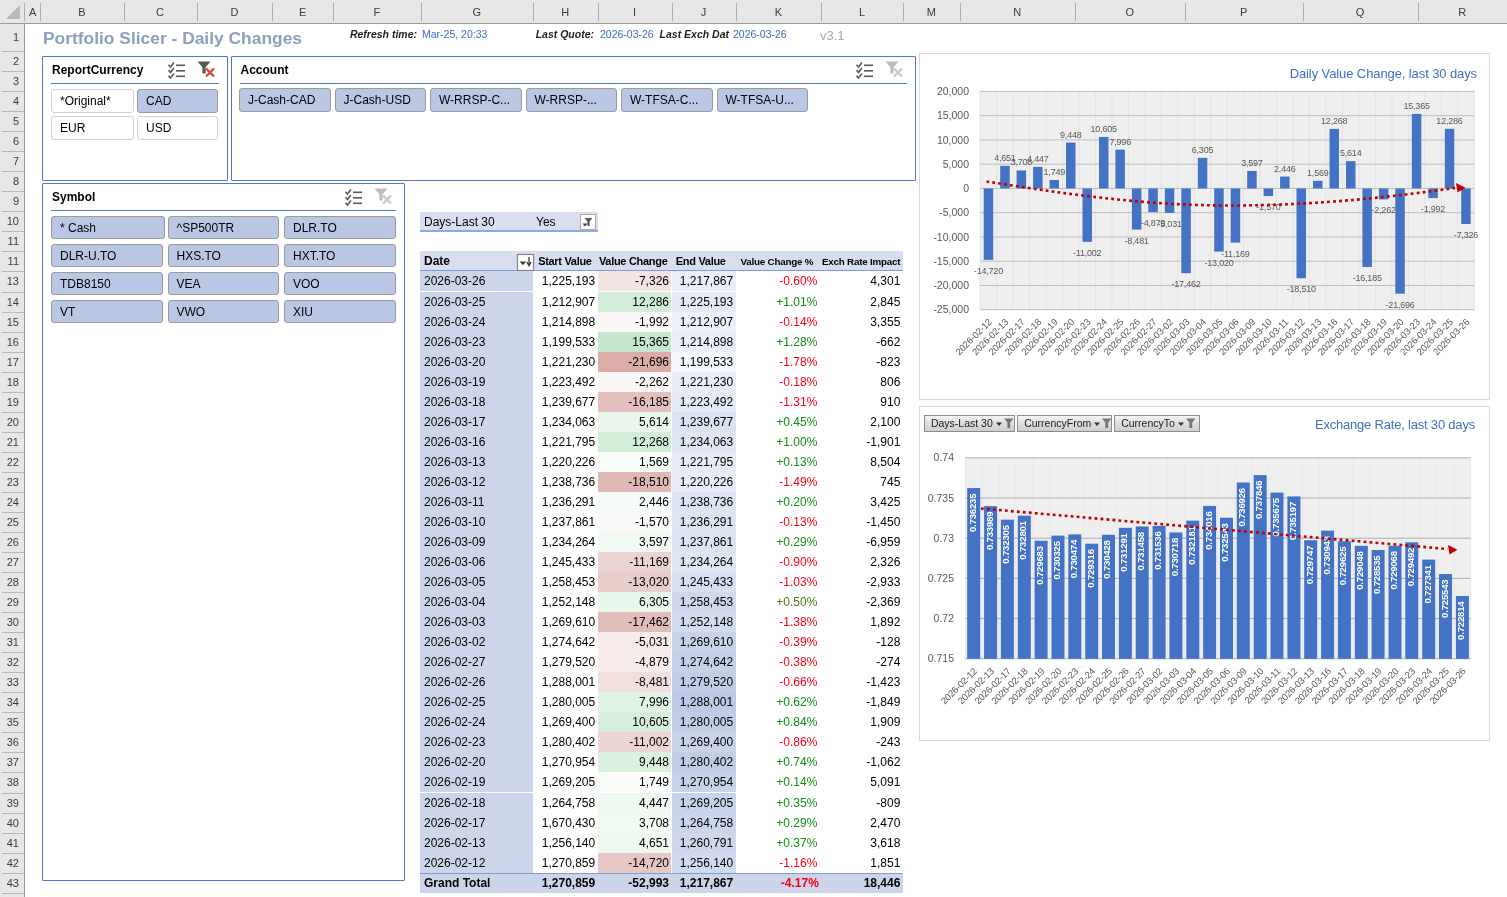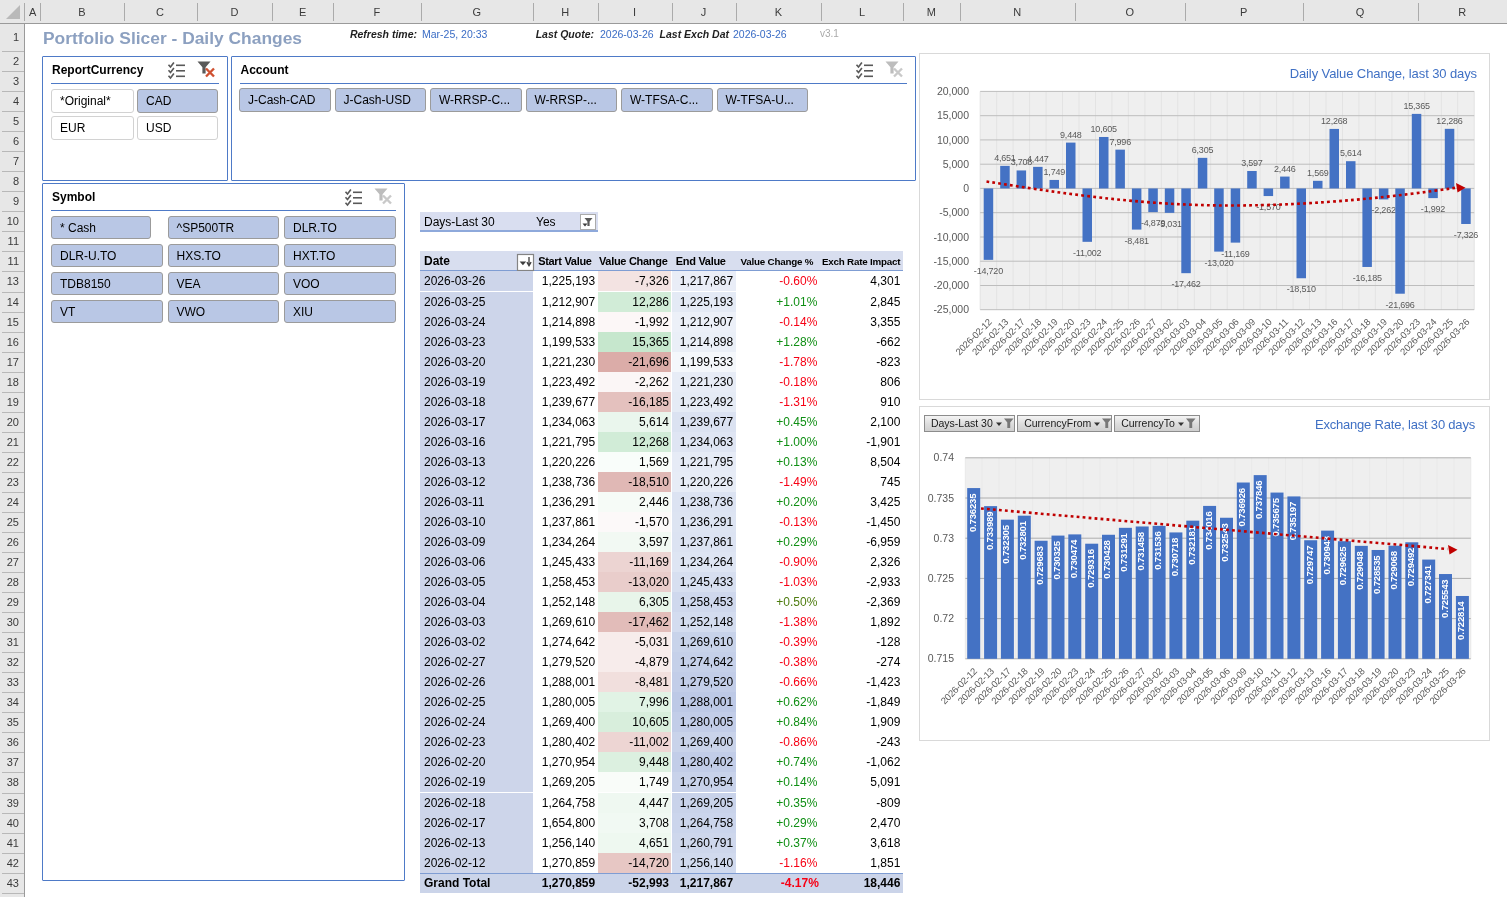--- a/index.html
+++ b/index.html
@@ -150,21 +150,21 @@
 <div class="ab rowsep" style="top:872.6px"></div>
 <div class="ab rownum" style="top:872.6px;height:20.0px;line-height:20.0px">43</div>
 <div class="ab rowsep" style="top:892.7px"></div>
 <div class="ab" style="left:43px;top:28px;font-size:17.4px;font-weight:bold;color:#8ca0c0;letter-spacing:0px">Portfolio Slicer - Daily Changes</div>
 <div class="ab" style="left:280px;width:137px;text-align:right;top:28px;font-size:10.5px;font-weight:bold;font-style:italic;color:#1f1f1f;white-space:nowrap">Refresh time:</div>
 <div class="ab" style="left:422px;top:28px;font-size:10.5px;color:#3a6cc5">Mar-25, 20:33</div>
 <div class="ab" style="left:460px;width:134px;text-align:right;top:28px;font-size:10.5px;font-weight:bold;font-style:italic;color:#1f1f1f;white-space:nowrap">Last Quote:</div>
 <div class="ab" style="left:600px;top:28px;font-size:10.5px;color:#3a6cc5">2026-03-26</div>
 <div class="ab" style="left:600px;width:129px;text-align:right;top:28px;font-size:10.5px;font-weight:bold;font-style:italic;color:#1f1f1f;white-space:nowrap">Last Exch Dat</div>
 <div class="ab" style="left:733px;top:28px;font-size:10.5px;color:#3a6cc5">2026-03-26</div>
-<div class="ab" style="left:820px;top:28px;font-size:10px;color:#a9a9a9">v3.1</div>
+<div class="ab" style="left:820px;top:28px;font-size:13px;color:#a9a9a9">v3.1</div>
 <div class="ab slicer" style="left:42px;top:56px;width:185.5px;height:124.7px"></div>
 <div class="ab sl-h" style="left:52px;top:63px">ReportCurrency</div>
 <svg class="ab" width="18" height="17" style="left:167.5px;top:61px">
     <path d="M0.5 3.7 l2 2.3 l3.4 -4.6" stroke="#595959" stroke-width="1.6" fill="none"></path>
     <line x1="8" y1="4.3" x2="17" y2="4.3" stroke="#595959" stroke-width="1.6"></line>
     <path d="M0.5 9.2 l2 2.3 l3.4 -4.6" stroke="#595959" stroke-width="1.6" fill="none"></path>
     <line x1="8" y1="9.8" x2="17" y2="9.8" stroke="#595959" stroke-width="1.6"></line>
     <path d="M0.5 14.7 l2 2.3 l3.4 -4.6" stroke="#595959" stroke-width="1.6" fill="none"></path>
     <line x1="8" y1="15.3" x2="17" y2="15.3" stroke="#595959" stroke-width="1.6"></line>
   </svg>
@@ -206,21 +206,21 @@
     <path d="M0.5 9.2 l2 2.3 l3.4 -4.6" stroke="#595959" stroke-width="1.6" fill="none"></path>
     <line x1="8" y1="9.8" x2="17" y2="9.8" stroke="#595959" stroke-width="1.6"></line>
     <path d="M0.5 14.7 l2 2.3 l3.4 -4.6" stroke="#595959" stroke-width="1.6" fill="none"></path>
     <line x1="8" y1="15.3" x2="17" y2="15.3" stroke="#595959" stroke-width="1.6"></line>
   </svg>
 <svg class="ab" width="20" height="18" style="left:373.5px;top:188.3px">
     <path d="M0.5 0.5 L13.5 0.5 L8.6 6.2 L8.6 12.5 L5.4 12.5 L5.4 6.2 Z" fill="#bdbdbd"></path>
     <path d="M9 7.5 L17 15.5 M17 7.5 L9 15.5" stroke="#c9c9c9" stroke-width="2.4" fill="none"></path>
   </svg>
 <div class="ab sl-line" style="left:51px;top:209.8px;width:344.5px"></div>
-<div class="btn on" style="left:51.0px;top:216.0px;width:100px;height:23.0px">* Cash</div>
+<div class="btn on" style="left:51.0px;top:216.0px;width:114px;height:23.0px">* Cash</div>
 <div class="btn on" style="left:167.5px;top:216.0px;width:111.5px;height:23.0px">^SP500TR</div>
 <div class="btn on" style="left:284.0px;top:216.0px;width:111.5px;height:23.0px">DLR.TO</div>
 <div class="btn on" style="left:51.0px;top:244.0px;width:111.5px;height:23.0px">DLR-U.TO</div>
 <div class="btn on" style="left:167.5px;top:244.0px;width:111.5px;height:23.0px">HXS.TO</div>
 <div class="btn on" style="left:284.0px;top:244.0px;width:111.5px;height:23.0px">HXT.TO</div>
 <div class="btn on" style="left:51.0px;top:272.0px;width:111.5px;height:23.0px">TDB8150</div>
 <div class="btn on" style="left:167.5px;top:272.0px;width:111.5px;height:23.0px">VEA</div>
 <div class="btn on" style="left:284.0px;top:272.0px;width:111.5px;height:23.0px">VOO</div>
 <div class="btn on" style="left:51.0px;top:300.0px;width:111.5px;height:23.0px">VT</div>
 <div class="btn on" style="left:167.5px;top:300.0px;width:111.5px;height:23.0px">VWO</div>
@@ -485,21 +485,21 @@
 <div class="ab cell lt" style="left:420px;top:792.5px;width:112px;height:20px">2026-02-18</div>
 <div class="ab cell rt" style="left:532.7px;top:792.5px;width:65.0px;height:20px">1,264,758</div>
 <div class="ab cell rt" style="left:597.7px;top:792.5px;width:73.8px;height:20px">4,447</div>
 <div class="ab cell rt" style="left:671.5px;top:792.5px;width:64.2px;height:20px">1,269,205</div>
 <div class="ab cell rt" style="left:735.7px;top:792.5px;width:85.7px;height:20px;color:#0f8f14;padding-right:4px">+0.35%</div>
 <div class="ab cell rt" style="left:821.4px;top:792.5px;width:81.5px;height:20px">-809</div>
 <div class="ab" style="left:420px;top:812.5px;width:112.7px;height:20.0px;background:#cdd5ea"></div>
 <div class="ab" style="left:597.7px;top:812.5px;width:73.8px;height:20.0px;background:rgb(241,249,243)"></div>
 <div class="ab" style="left:671.5px;top:812.5px;width:64.2px;height:20.0px;background:rgb(203,213,236)"></div>
 <div class="ab cell lt" style="left:420px;top:812.5px;width:112px;height:20px">2026-02-17</div>
-<div class="ab cell rt" style="left:532.7px;top:812.5px;width:65.0px;height:20px">1,654,800</div>
+<div class="ab cell rt" style="left:532.7px;top:812.5px;width:65.0px;height:20px">1,670,430</div>
 <div class="ab cell rt" style="left:597.7px;top:812.5px;width:73.8px;height:20px">3,708</div>
 <div class="ab cell rt" style="left:671.5px;top:812.5px;width:64.2px;height:20px">1,264,758</div>
 <div class="ab cell rt" style="left:735.7px;top:812.5px;width:85.7px;height:20px;color:#0f8f14;padding-right:4px">+0.29%</div>
 <div class="ab cell rt" style="left:821.4px;top:812.5px;width:81.5px;height:20px">2,470</div>
 <div class="ab" style="left:420px;top:832.6px;width:112.7px;height:20.0px;background:#cdd5ea"></div>
 <div class="ab" style="left:597.7px;top:832.6px;width:73.8px;height:20.0px;background:rgb(238,248,240)"></div>
 <div class="ab" style="left:671.5px;top:832.6px;width:64.2px;height:20.0px;background:rgb(206,215,236)"></div>
 <div class="ab cell lt" style="left:420px;top:832.6px;width:112px;height:20px">2026-02-13</div>
 <div class="ab cell rt" style="left:532.7px;top:832.6px;width:65.0px;height:20px">1,256,140</div>
 <div class="ab cell rt" style="left:597.7px;top:832.6px;width:73.8px;height:20px">4,651</div>

